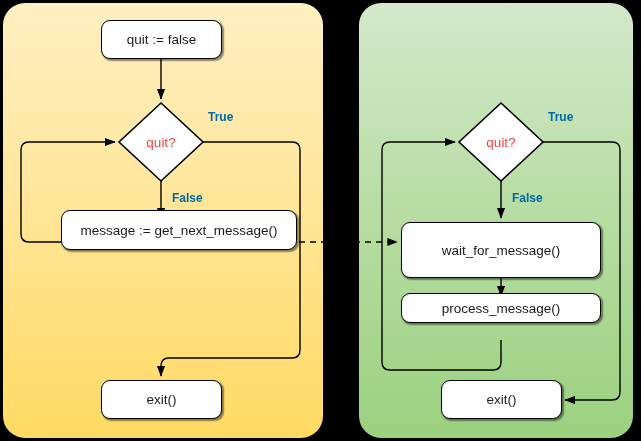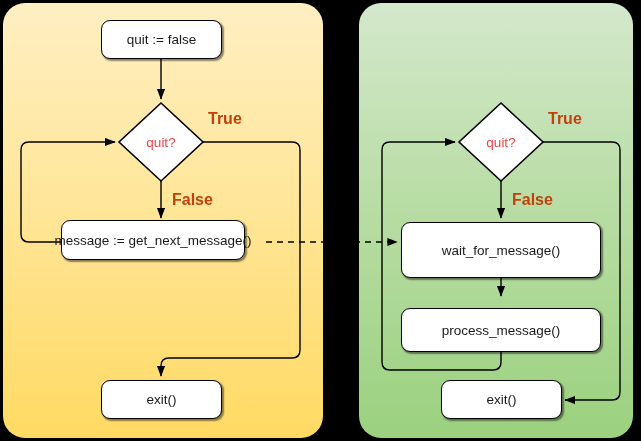--- a/index.html
+++ b/index.html
@@ -28,23 +28,23 @@
     box-sizing:border-box;
   }
   .diamond-label{
     position:absolute;
     display:flex;align-items:center;justify-content:center;
     font-size:13.5px;color:#ef4444;
     pointer-events:none;
   }
   .edge-label{
     position:absolute;
-    font-size:16px;
+    font-size:12px;
     font-weight:bold;
-    color:#c2410c;
+    color:#0369a1;
     white-space:nowrap;
   }
 </style>
 </head>
 <body>
 
 <div id="root">
 
   <div class="panel" id="panel-left" style="background:linear-gradient(to bottom,#FFEFC2 0%,#FFE79F 40%,#FFDA63 100%);"></div>
 
@@ -84,21 +84,21 @@
   </svg>
 
   <div class="node" style="left:101px;top:20px;width:121px;height:39px;">
     <span>quit := false</span>
   </div>
 
   <div class="diamond-label" style="left:119px;top:123px;width:84px;height:38px;">
     <span>quit?</span>
   </div>
 
-  <div class="node" style="left:61px;top:220px;width:184px;height:40px;">
+  <div class="node" style="left:61px;top:210px;width:236px;height:40px;">
     <span>message := get_next_message()</span>
   </div>
 
   <div class="node" style="left:101px;top:380px;width:121px;height:39px;">
     <span>exit()</span>
   </div>
 
   <div class="edge-label" style="left:208px;top:110px;">
     <span>True</span>
   </div>
@@ -107,21 +107,21 @@
   </div>
 
   <div class="diamond-label" style="left:459px;top:123px;width:84px;height:38px;">
     <span>quit?</span>
   </div>
 
   <div class="node" style="left:401px;top:222px;width:200px;height:56px;">
     <span>wait_for_message()</span>
   </div>
 
-  <div class="node" style="left:401px;top:308px;width:200px;height:44px;">
+  <div class="node" style="left:401px;top:293px;width:200px;height:30px;">
     <span>process_message()</span>
   </div>
 
   <div class="node" style="left:441px;top:380px;width:121px;height:39px;">
     <span>exit()</span>
   </div>
 
   <div class="edge-label" style="left:548px;top:110px;">
     <span>True</span>
   </div>

